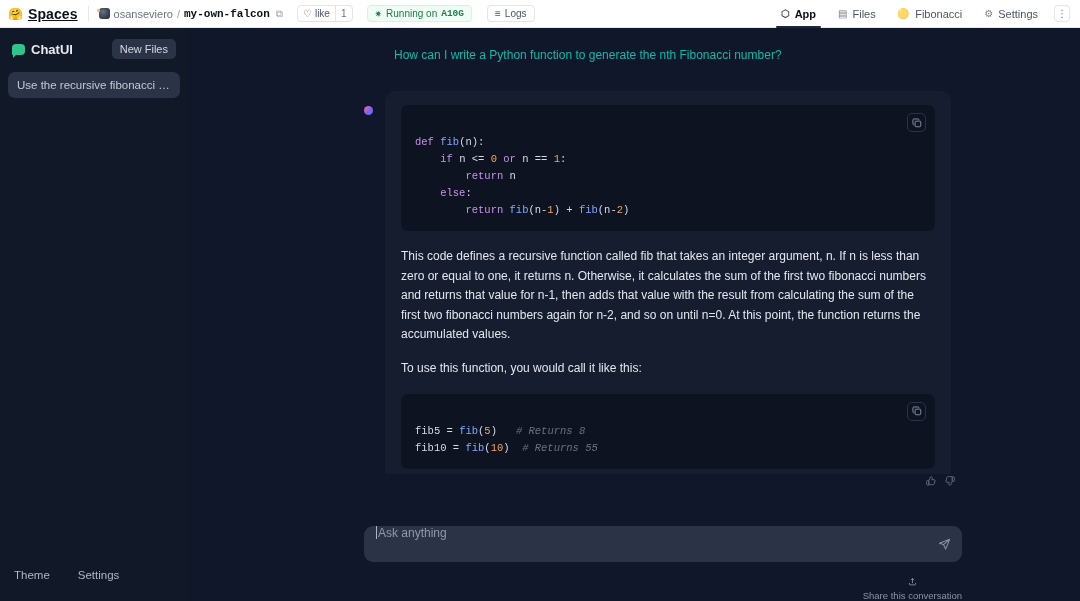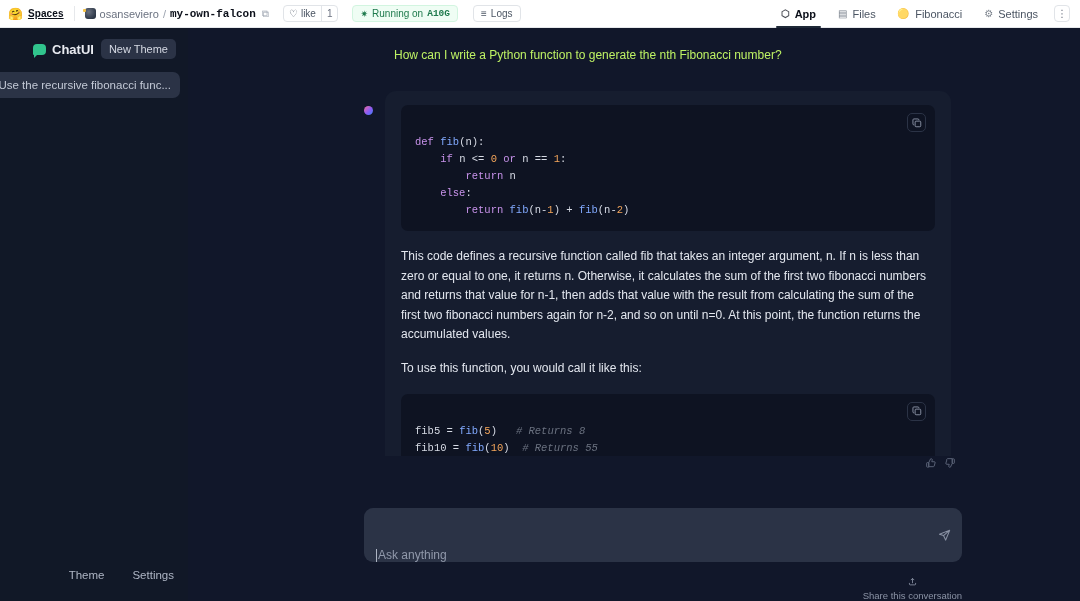--- a/index.html
+++ b/index.html
@@ -18,21 +18,21 @@
     display: flex;
     align-items: stretch;
     padding: 0 10px 0 8px;
     font-size: 11px;
     color: #2a2f3a;
     position: relative;
   }
   .hf-left { display: flex; align-items: center; gap: 9px; }
   .hf-logo { display: flex; align-items: center; gap: 5px; }
   .hf-logo .emoji { font-size: 12px; line-height: 1; }
-  .hf-logo .word { font-weight: bold; font-size: 10px; color: #0b0f19; letter-spacing: .1px; text-decoration: underline; }
+  .hf-logo .word { font-weight: bold; font-size: 14px; color: #0b0f19; letter-spacing: .1px; text-decoration: underline; }
   .hf-sep { width: 1px; height: 15px; background: #e6e8eb; margin: 0 1px; }
 
   .repo { display: flex; align-items: center; gap: 4px; }
   .repo .av {
     width: 11px; height: 11px; border-radius: 3px;
     background: radial-gradient(circle at 35% 35%, #6b7280 0%, #374151 60%, #1f2937 100%);
     position: relative; flex: none;
   }
   .repo .av::before{
     content:""; position:absolute; left:-2px; top:1px;
@@ -88,21 +88,20 @@
 
   
   .shell { display: flex; height: 573px; background: #11172a; }
 
   
   .sidebar {
     width: 188px; flex: none;
     background: #111827;
     display: flex; flex-direction: column;
     padding: 0;
-    align-items: flex-end;
   }
   .sb-head {
     display: flex; align-items: center; gap: 7px;
     padding: 11px 12px 9px 12px;
   }
   .sb-brand { display: flex; align-items: center; gap: 6px; }
   .sb-brand .bubble {
     width: 13px; height: 11px; border-radius: 4px 4px 4px 1px;
     background: #31c48d; position: relative; flex: none;
   }
@@ -134,21 +133,21 @@
     overflow: hidden;
   }
   .scroll {
     flex: 1; overflow: hidden; position: relative;
     padding: 0 118px 0 0;
   }
   .thread { width: 100%; padding-top: 18px; }
 
   .msg-user {
     padding-left: 206px;
-    font-size: 12px; color: #bef264; line-height: 1.6;
+    font-size: 12px; color: #14b8a6; line-height: 1.6;
     margin-bottom: 26px;
   }
 
   .msg-bot-wrap { display: flex; align-items: flex-start; padding-left: 176px; }
   .bot-dot {
     width: 9px; height: 9px; border-radius: 50%;
     background: linear-gradient(135deg, #f06a9b 0%, #8b5cf6 55%, #3b82f6 100%);
     margin: 15px 12px 0 0; flex: none;
   }
   .bubble-bot {
@@ -193,21 +192,21 @@
   .feedback {
     display: flex; justify-content: flex-end; gap: 7px;
     padding-right: 6px; margin-bottom: 3px; height: 16px;
     align-items: center;
   }
   .feedback svg { width: 12px; height: 12px; color: #5a6377; }
 
   .composer {
     position: relative;
     background: #2b3346; border-radius: 9px;
-    height: 54px; display: flex; align-items: flex-end;
+    height: 36px; display: flex; align-items: flex-start;
     padding: 0 34px 0 12px;
     margin-top: 36px;
   }
   .composer .caret {
     width: 1px; height: 13px; background: #aeb5c4; margin-right: 1px;
   }
   .composer .ph { font-size: 12px; color: #9199ab; }
   .send {
     position: absolute; right: 11px; top: 50%; transform: translateY(-50%);
     color: #8b93a5;
@@ -285,21 +284,21 @@
 </div>
 
 <div class="shell">
 
   <div class="sidebar">
     <div class="sb-head">
       <div class="sb-brand">
         <span class="bubble"></span>
         <span class="t">ChatUI</span>
       </div>
-      <div class="new-chat">New Theme</div>
+      <div class="new-chat">New Files</div>
     </div>
 
     <div class="sb-list">
       <div class="conv">Use the recursive fibonacci func...</div>
     </div>
 
     <div class="sb-foot">
       <div class="item">Theme</div>
       <div class="item">Settings</div>
     </div>

